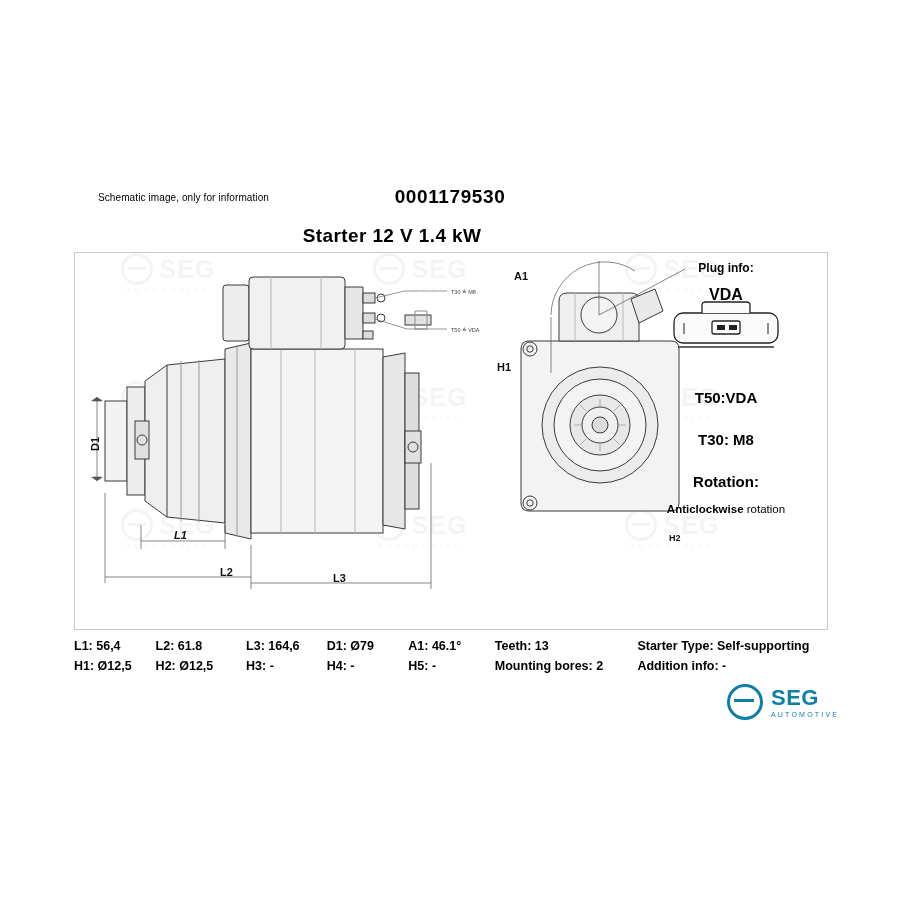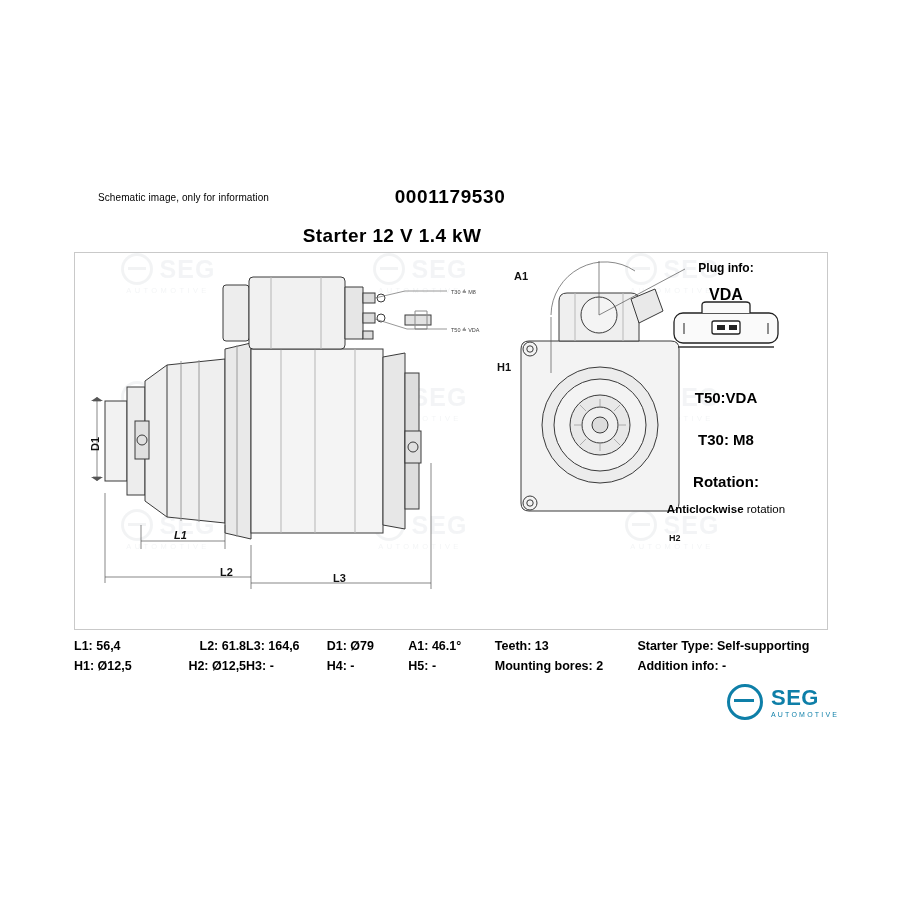--- a/index.html
+++ b/index.html
@@ -152,21 +152,21 @@
     width: 760px;
     font-size: 12.5px;
     font-weight: bold;
   }
   .specs .row {
     display: flex;
     height: 20px;
     align-items: center;
   }
   .specs .c1 { width: 83px; }
-  .specs .c2 { width: 92px; text-align: right; }
+  .specs .c2 { width: 92px; }
   .specs .c3 { width: 82px; }
   .specs .c4 { width: 83px; }
   .specs .c5 { width: 88px; }
   .specs .c6 { width: 145px; }
   .specs .c7 { width: 200px; }
 
   
   .footer-logo {
     position: absolute;
     left: 727px; top: 684px;

